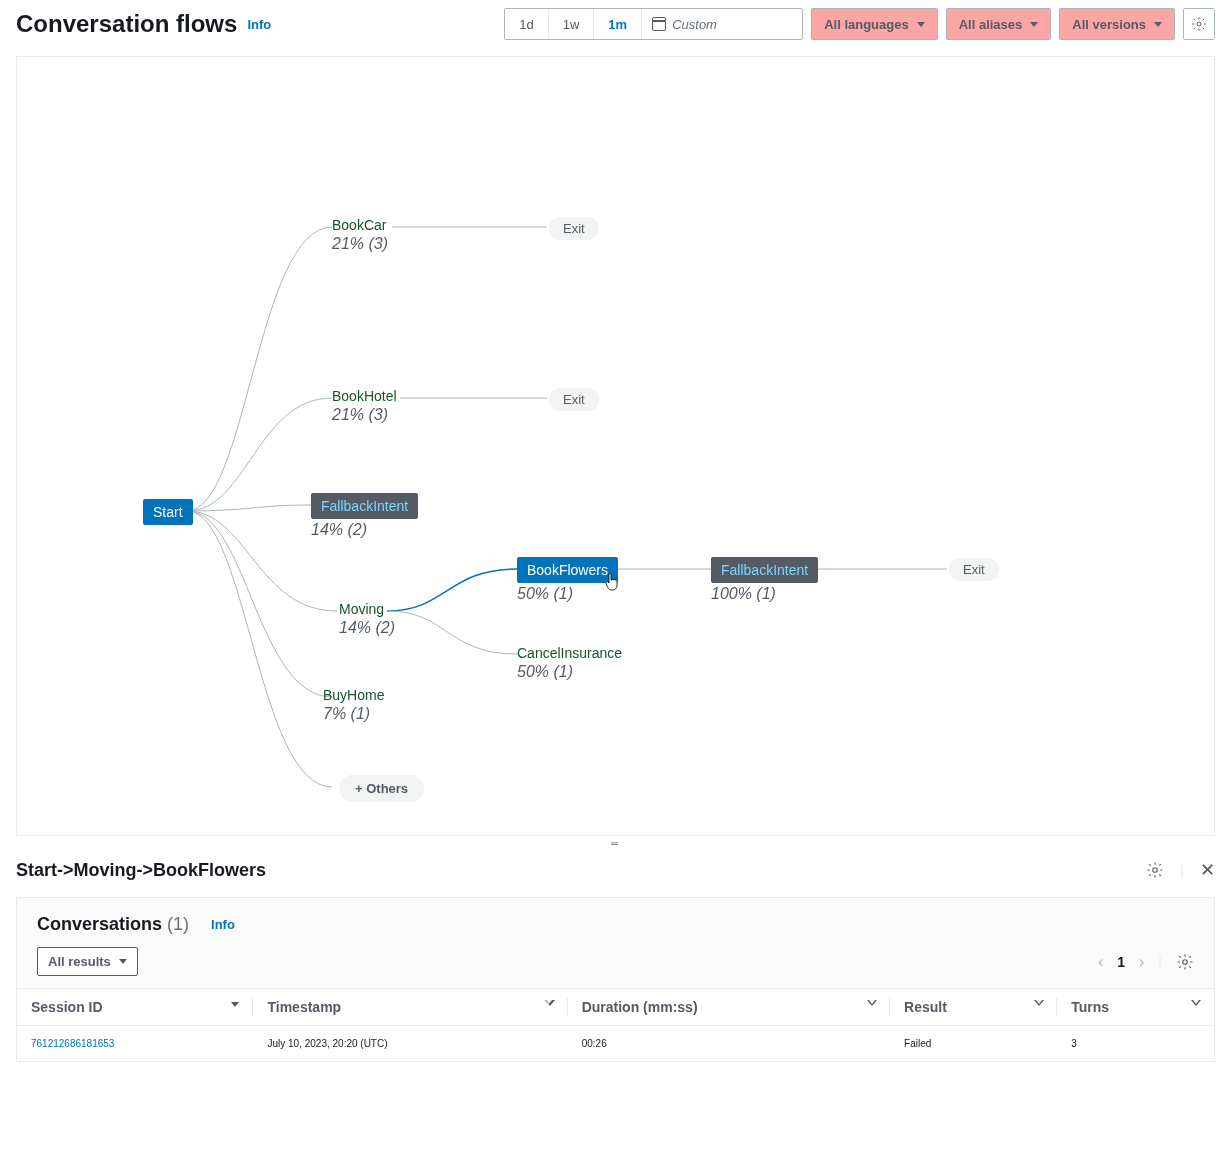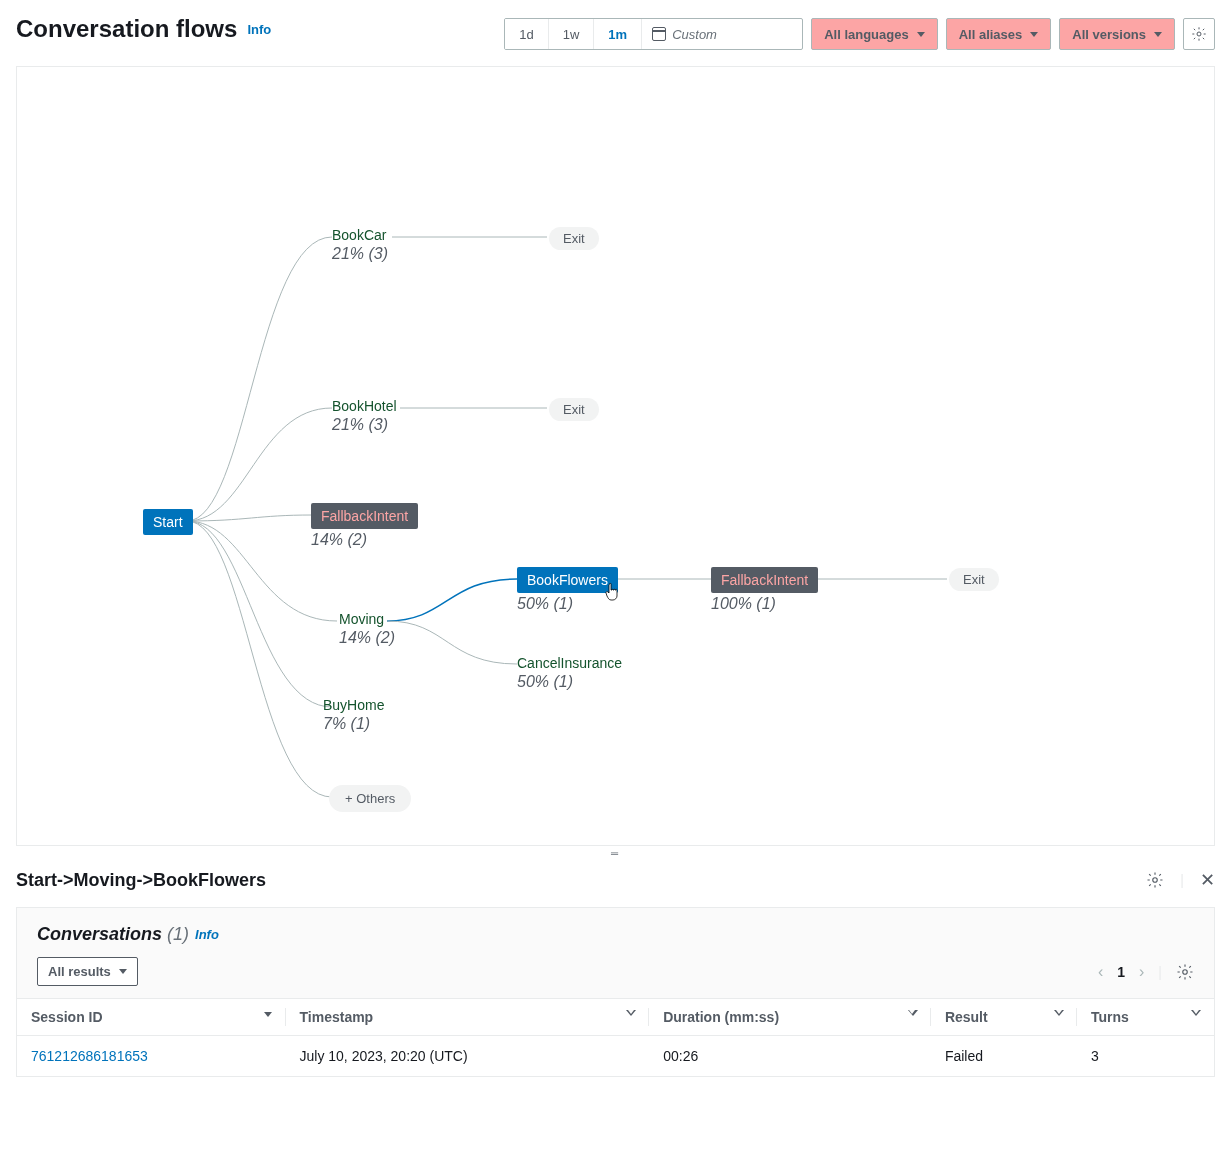--- a/index.html
+++ b/index.html
@@ -27,21 +27,20 @@
     font-weight: 700;
     cursor: pointer;
     margin-left: -6px;
   }
   .controls {
     display: flex;
     margin-left: auto;
     gap: 8px;
     align-items: flex-end;
     flex-wrap: wrap;
-    margin-top: 10px;
   }
   .time-range {
     display: flex;
     border: 1px solid #aab7b8;
     border-radius: 2px;
     overflow: hidden;
     height: 32px;
   }
   .time-range .tr-btn {
     padding: 6px 14px;
@@ -166,21 +165,21 @@
   .node.start .label,
   .node.pill .label {
     background: #0073bb;
     color: #fff;
     padding: 5px 10px;
     border-radius: 2px;
     display: inline-block;
   }
   .node.fallback .label {
     background: #545b64;
-    color: #fca5a5;
+    color: #7dd3fc;
     padding: 5px 10px;
     border-radius: 2px;
     display: inline-block;
   }
   .exit-node {
     position: absolute;
     background: #f2f3f3;
     color: #545b64;
     border-radius: 16px;
     padding: 4px 14px;
@@ -236,22 +235,21 @@
     color: #545b64;
   }
   .conversations-card {
     border: 1px solid #e9ebec;
     background: #fafafa;
   }
   .card-header {
     display: flex;
     align-items: center;
     padding: 16px 20px 12px 20px;
-    gap: 12px;
-    font-style: italic;
+    gap: 28px;
   }
   .card-title {
     font-size: 18px;
     font-weight: 700;
   }
   .card-title .count {
     color: #687078;
     font-weight: 400;
   }
   .card-controls {
@@ -308,21 +306,21 @@
     content: "";
     position: absolute;
     right: 0; top: 25%;
     height: 50%;
     width: 1px;
     background: #e9ebec;
   }
   .table th:last-child::after { display: none; }
   .table td {
     padding: 12px 14px;
-    font-size: 14px;
+    font-size: 10px;
   }
   .session-link {
     color: #0073bb;
     cursor: pointer;
   }
   .outline-caret {
     width: 0; height: 0;
     border-left: 4px solid transparent;
     border-right: 4px solid transparent;
     border-top: 5px solid transparent;
@@ -466,21 +464,21 @@
       <div class="label">FallbackIntent</div>
       <div class="stats">100% (1)</div>
     </div>
     <div class="exit-node" style="left:932px; top:501px;">Exit</div>
 
     <div class="node" style="left:306px; top:630px;">
       <div class="label">BuyHome</div>
       <div class="stats">7% (1)</div>
     </div>
 
-    <div class="others-node" style="left:312px; top:718px;">+ Others</div>
+    <div class="others-node" style="left:322px; top:718px;font-weight:bold;">+ Others</div>
   </div>
 </div>
 
 <div class="drag-handle">═</div>
 
 <div class="bottom-panel">
   <div class="panel-header">
     <div class="path-title">Start-&gt;Moving-&gt;BookFlowers</div>
     <div class="panel-actions">
       <svg class="gear" style="width:18px;height:18px;" viewBox="0 0 24 24">

